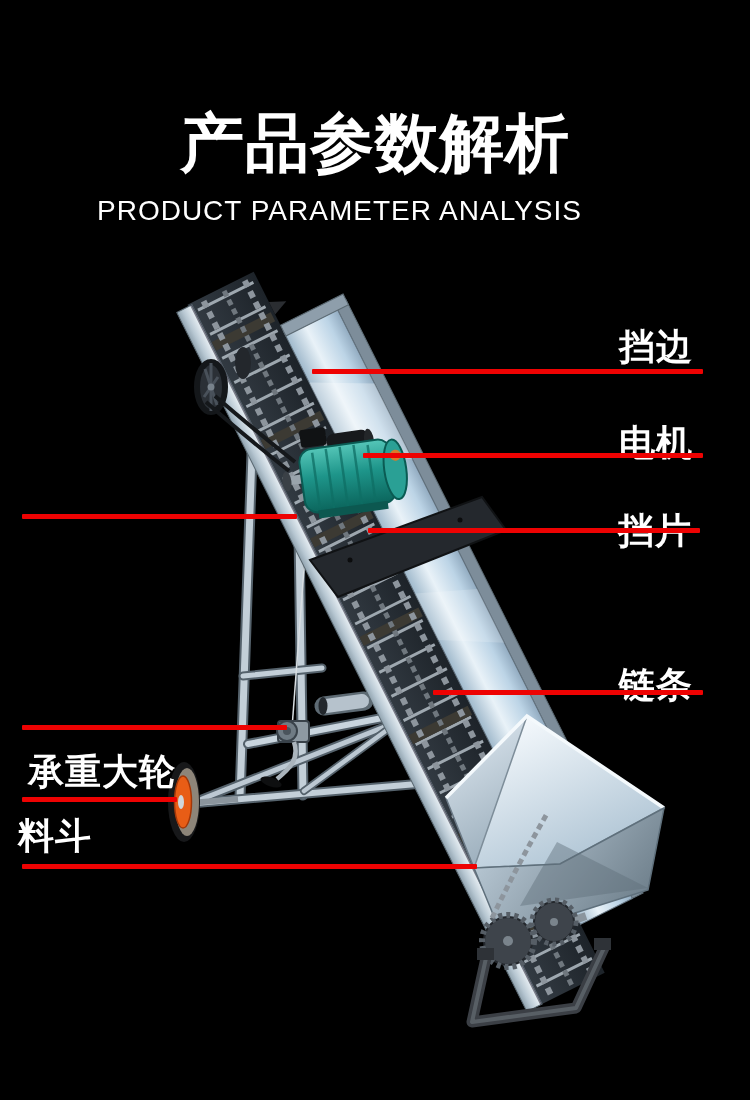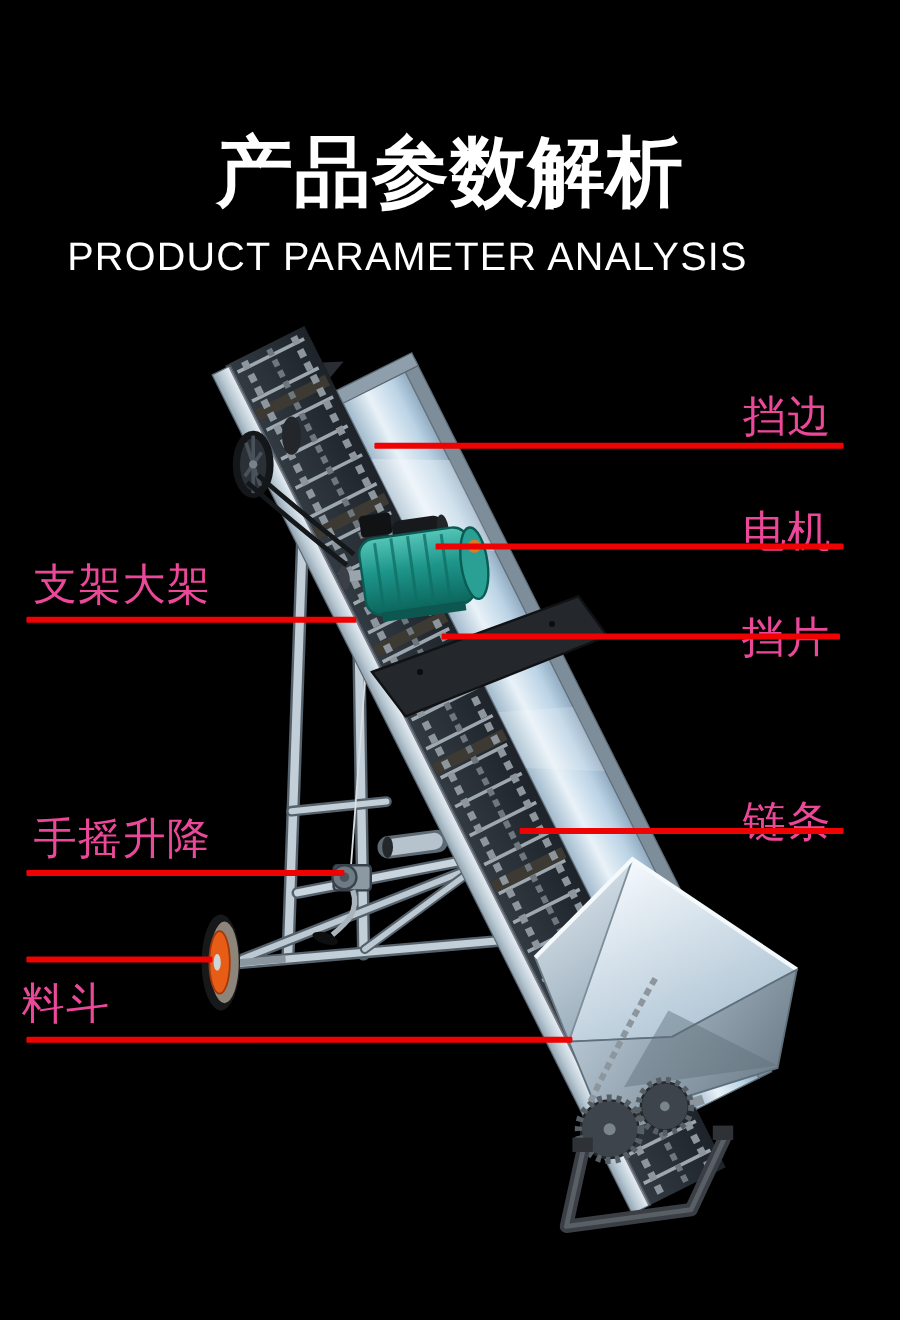--- a/index.html
+++ b/index.html
@@ -10,26 +10,26 @@
   }
   .stage{position:absolute;left:0;top:0;width:750px;height:1100px;border-radius:16px;}
 
   
   .title{
     position:absolute;left:0;top:110px;width:750px;text-align:center;
     color:#fff;font-size:64px;font-weight:900;letter-spacing:1px;line-height:1.05;
   }
   .subtitle{
     position:absolute;left:0;top:196px;width:679px;text-align:center;
-    color:#fff;font-size:33px;font-weight:500;letter-spacing:1px;line-height:1.1;
+    color:#fff;font-size:28px;font-weight:500;letter-spacing:1px;line-height:1.1;
   }
 
   
   .callout-label{
-    position:absolute;color:#ec4899;font-size:36px;font-weight:400;
+    position:absolute;color:#ffffff;font-size:36px;font-weight:700;
     letter-spacing:1px;line-height:1.15;white-space:nowrap;
   }
   .callout-label.right{text-align:right;}
   .callout-line{position:absolute;height:5px;background:#ee0202;border-radius:1px;}
 
   svg{position:absolute;left:0;top:0;}
 </style>
 </head>
 <body>
 
@@ -211,24 +211,23 @@
 
   <div class="callout-label right" style="right:57px;top:422px">电机</div>
   <div class="callout-line" style="left:363px;top:453px;width:340px"></div>
 
   <div class="callout-label right" style="right:58px;top:510px">挡片</div>
   <div class="callout-line" style="left:368px;top:528px;width:332px"></div>
 
   <div class="callout-label right" style="right:57px;top:664px">链条</div>
   <div class="callout-line" style="left:433px;top:690px;width:270px"></div>
 
-  <div class="callout-label" style="left:28px;top:466px">支架大架</div>
   <div class="callout-line" style="left:22px;top:514px;width:275px"></div>
 
-  <div class="callout-label" style="left:28px;top:678px">手摇升降</div>
   <div class="callout-line" style="left:22px;top:725px;width:265px"></div>
 
+  <div class="callout-label" style="left:28px;top:751px">承重大轮</div>
   <div class="callout-line" style="left:22px;top:797px;width:155px"></div>
 
   <div class="callout-label" style="left:18px;top:815px">料斗</div>
   <div class="callout-line" style="left:22px;top:864px;width:455px"></div>
 
 </div>
 
 </body></html>

